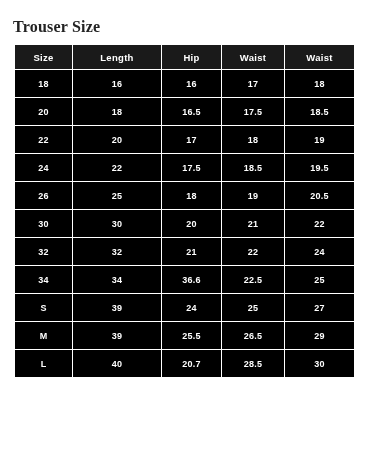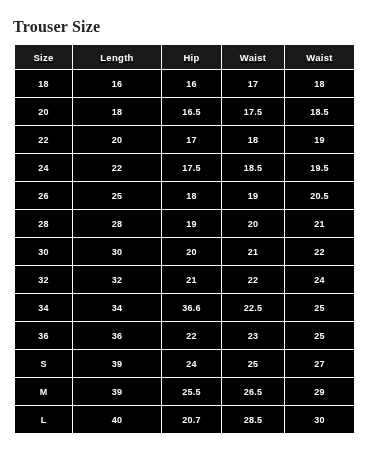--- a/index.html
+++ b/index.html
@@ -31,21 +31,20 @@
     line-height: 20px;
     color: #232323;
     letter-spacing: 0.2px;
     white-space: nowrap;
   }
   #size-table-wrap {
     position: absolute;
     left: 14px;
     top: 44px;
     width: 338px;
-    text-decoration: underline;
   }
   table.size-table {
     width: 338px;
     border-collapse: separate;
     border-spacing: 1px;
     background: #ffffff;
     table-layout: fixed;
   }
   table.size-table th,
   table.size-table td {
@@ -129,52 +128,38 @@
             <td>19.5</td>
           </tr>
           <tr>
             <td>26</td>
             <td>25</td>
             <td>18</td>
             <td>19</td>
             <td>20.5</td>
           </tr>
           <tr>
-            <td>28</td>
-            <td>28</td>
-            <td>19</td>
-            <td>20</td>
-            <td>21</td>
-          </tr>
-          <tr>
             <td>30</td>
             <td>30</td>
             <td>20</td>
             <td>21</td>
             <td>22</td>
           </tr>
           <tr>
             <td>32</td>
             <td>32</td>
             <td>21</td>
             <td>22</td>
             <td>24</td>
           </tr>
           <tr>
             <td>34</td>
             <td>34</td>
             <td>36.6</td>
             <td>22.5</td>
-            <td>25</td>
-          </tr>
-          <tr>
-            <td>36</td>
-            <td>36</td>
-            <td>22</td>
-            <td>23</td>
             <td>25</td>
           </tr>
           <tr>
             <td>S</td>
             <td>39</td>
             <td>24</td>
             <td>25</td>
             <td>27</td>
           </tr>
           <tr>

